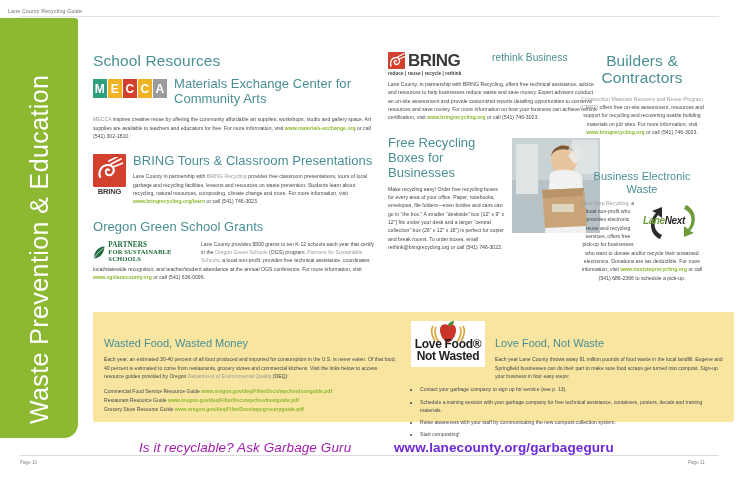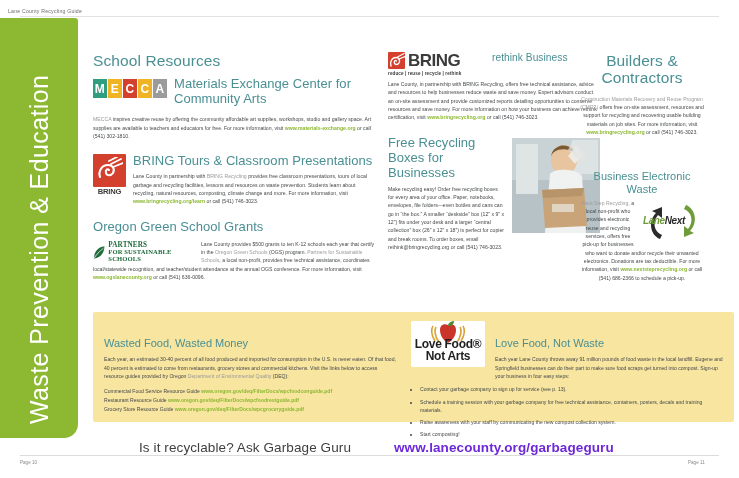--- a/index.html
+++ b/index.html
@@ -67,21 +67,21 @@
   .res-list{margin-top:7px;}
   .res-list div{font-size:5.05px;line-height:1.72;color:#45484a;}
   .res-list .u{color:#8cb832;font-weight:bold;}
   .lfnw{width:74px;height:46px;background:#ffffff;border-radius:1px;float:left;margin:0 9px 2px 0;position:relative;overflow:hidden;}
   .lfnw-t{position:absolute;left:0;right:0;bottom:5px;text-align:center;font-size:12px;font-weight:bold;color:#1f1f1f;line-height:1.02;letter-spacing:-.3px;}
   .bullets{clear:both;margin-top:5px;}
   .bullets li{font-size:5.1px;line-height:1.68;margin-bottom:3.5px;color:#45484a;}
   .bullets{padding-left:9px;margin-bottom:0;}
 
   
-  .footer-q{position:absolute;left:139px;top:440px;font-size:13.5px;font-weight:300;color:#404040;letter-spacing:.1px;}
+  .footer-q{position:absolute;left:139px;top:440px;font-size:13.5px;font-weight:300;color:#a21caf;letter-spacing:.1px;font-style:italic;}
   .footer-u{position:absolute;left:394px;top:440px;font-size:13.5px;font-weight:700;color:#6d28d9;letter-spacing:.1px;}
   .pg{position:absolute;top:460px;font-size:4.6px;color:#8a8a8a;}
   .pg-l{left:20px;}
   .pg-r{left:688px;}
   .hr{position:absolute;left:20px;top:455px;width:699px;height:.5px;background:#dcdcdc;}
   .hr2{position:absolute;left:20px;top:16px;width:699px;height:.5px;background:#e2e2e2;}
 </style>
 </head>
 <body>
 
@@ -227,21 +227,21 @@
     <div class="panel-right">
       <div class="lfnw">
         <svg width="74" height="46" viewBox="0 0 74 46">
           <path d="M37,4 C33,2 29,4 29,9 C29,15 33,20 37,22 C41,20 45,15 45,9 C45,4 41,2 37,4 Z" fill="#c9342b"></path>
           <path d="M37,4 C38,1 41,0 43,0 C43,3 41,5 37,5 Z" fill="#4f8a2f"></path>
           <path d="M24,20 C20,14 20,8 22,5 M28,21 C24,16 23,9 25,6" stroke="#d8a43a" stroke-width="1.6" fill="none"></path>
           <path d="M50,20 C54,14 54,8 52,5 M46,21 C50,16 51,9 49,6" stroke="#d8a43a" stroke-width="1.6" fill="none"></path>
         </svg>
         <div class="lfnw-t">
           <div>Love Food®</div>
-          <div>Not Arts</div>
+          <div>Not Wasted</div>
         </div>
       </div>
       <h2 style="margin-left:84px">Love Food, Not Waste</h2>
       <p style="margin-left:84px">Each year Lane County throws away 91 million pounds of food waste in the local landfill. Eugene and Springfield businesses can do their part to make sure food scraps get turned into compost. Sign-up your business in four easy steps:</p>
       <ul class="bullets">
         <li>Contact your garbage company to sign up for service (see p. 13).</li>
         <li>Schedule a training session with your garbage company for free technical assistance, containers, posters, decals and training materials.</li>
         <li>Raise awareness with your staff by communicating the new compost collection system.</li>
         <li>Start composting!</li>
       </ul>

